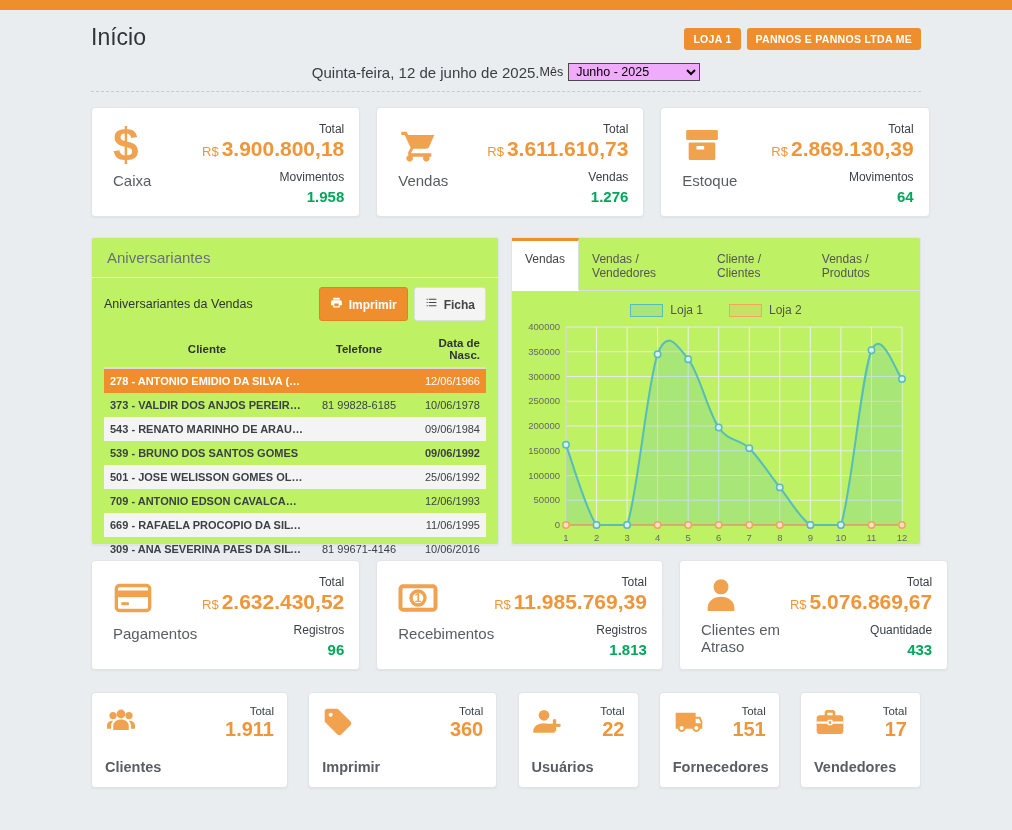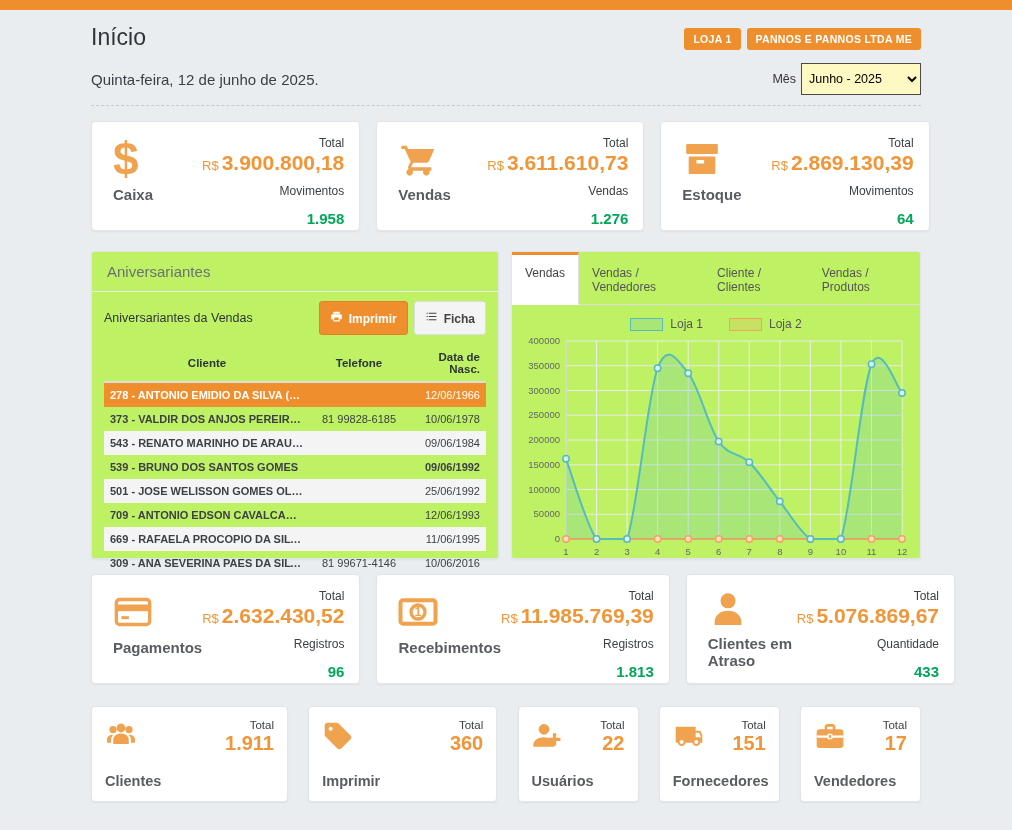--- a/index.html
+++ b/index.html
@@ -12,44 +12,44 @@
   .topbar { height:10px; background:#ee8e2d; }
   .page { width:830px; margin:0 auto; padding-top:10px; }
 
   .header-row { display:flex; justify-content:space-between; align-items:flex-start; }
   .page-title { font-size:23px; font-weight:500; color:#30343a; margin:4px 0 12px; }
   .badges { display:flex; gap:6px; margin-top:8px; }
   .badge { background:#ee8e2d; color:#fff; font-size:10.5px; font-weight:bold;
            padding:5px 9px; border-radius:3px; letter-spacing:.3px; border:none; cursor:pointer;
            font-family:inherit; }
 
-  .date-row { display:flex; justify-content:space-between; align-items:center;
+  .date-row { display:flex; justify-content:center; align-items:center;
               padding-bottom:10px; border-bottom:1px dashed #c6cbd1;
               font-size:15px; color:#3a3f45; }
   .month-picker { font-size:12.5px; color:#333; display:flex; align-items:center; gap:5px; }
-  .month-picker select { font-size:12.5px; padding:7px 3px; border:1px solid #4a4a4a;
-                         background:#fef9c3; width:120px; font-family:inherit; }
+  .month-picker select { font-size:12.5px; padding:0 3px; border:1px solid #4a4a4a;
+                         background:#f0abfc; width:132px; font-family:inherit; }
 
   .stats-row { display:flex; gap:16px; margin-top:15px; }
   .stats-row.small { justify-content:space-between; gap:0; margin-top:22px; }
 
   .card { background:#fff; border:1px solid #e2e5e8; border-radius:4px;
           box-shadow:0 1px 2px rgba(0,0,0,.05); flex:1; display:flex;
           padding:14px 15px; height:110px; }
   .card .left { display:flex; flex-direction:column; padding-left:6px; min-width:95px; }
   .icon-wrap { height:46px; display:flex; align-items:center; color:#f0a24f; }
   .icon-wrap svg { width:40px; height:40px; }
   .dollar-glyph { font-size:46px; font-weight:800; color:#f0a24f; line-height:44px; }
-  .card .name { font-size:15px; font-weight:bold; color:#595d62; margin-top:4px; }
+  .card .name { font-size:15px; font-weight:normal; color:#595d62; margin-top:4px; }
   .card .right { flex:1; text-align:right; display:flex; flex-direction:column; }
   .lbl { font-size:12px; color:#3c4146; }
   .val { color:#f09638; font-weight:bold; font-size:21px; line-height:26px; }
   .val .cur { font-size:13px; font-weight:normal; margin-right:3px; }
   .sub-lbl { font-size:12px; color:#3c4146; margin-top:5px; }
-  .sub-val { color:#00a65a; font-weight:bold; font-size:15px; margin-top:12px; }
+  .sub-val { color:#00a65a; font-weight:bold; font-size:15px; margin-top:4px; }
 
   .mid-row { display:flex; gap:12px; margin-top:20px; height:308px; }
   .panel { background:#bef264; border:1px solid #e2e5e8; border-radius:3px;
            box-shadow:0 1px 2px rgba(0,0,0,.05); }
   .birthdays { width:410px; }
   .chart-panel { flex:1; }
 
   .panel-title { padding:11px 15px; font-size:15px; color:#6b7075; border-bottom:1px solid #ececec; }
   .controls { display:flex; justify-content:space-between; align-items:center;
               padding:9px 12px 8px; font-size:12.5px; color:#2f3338; }

